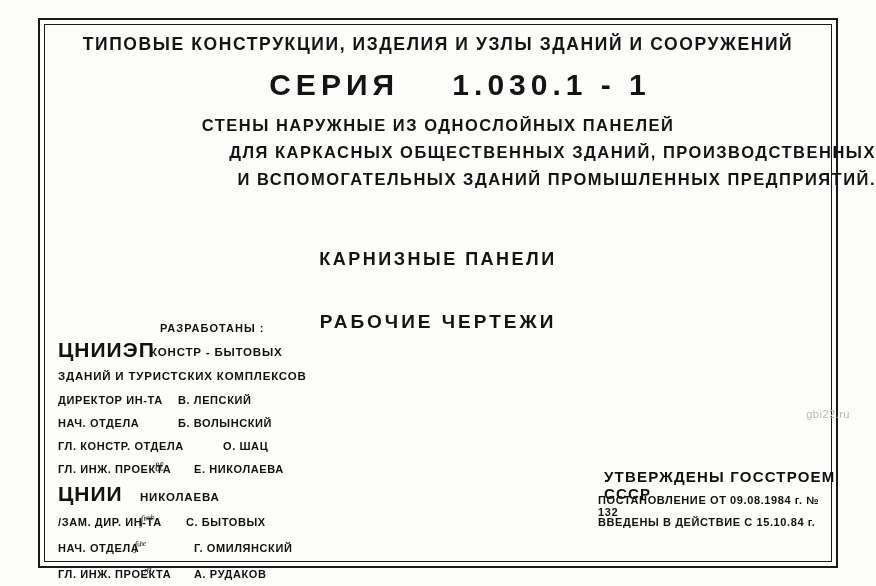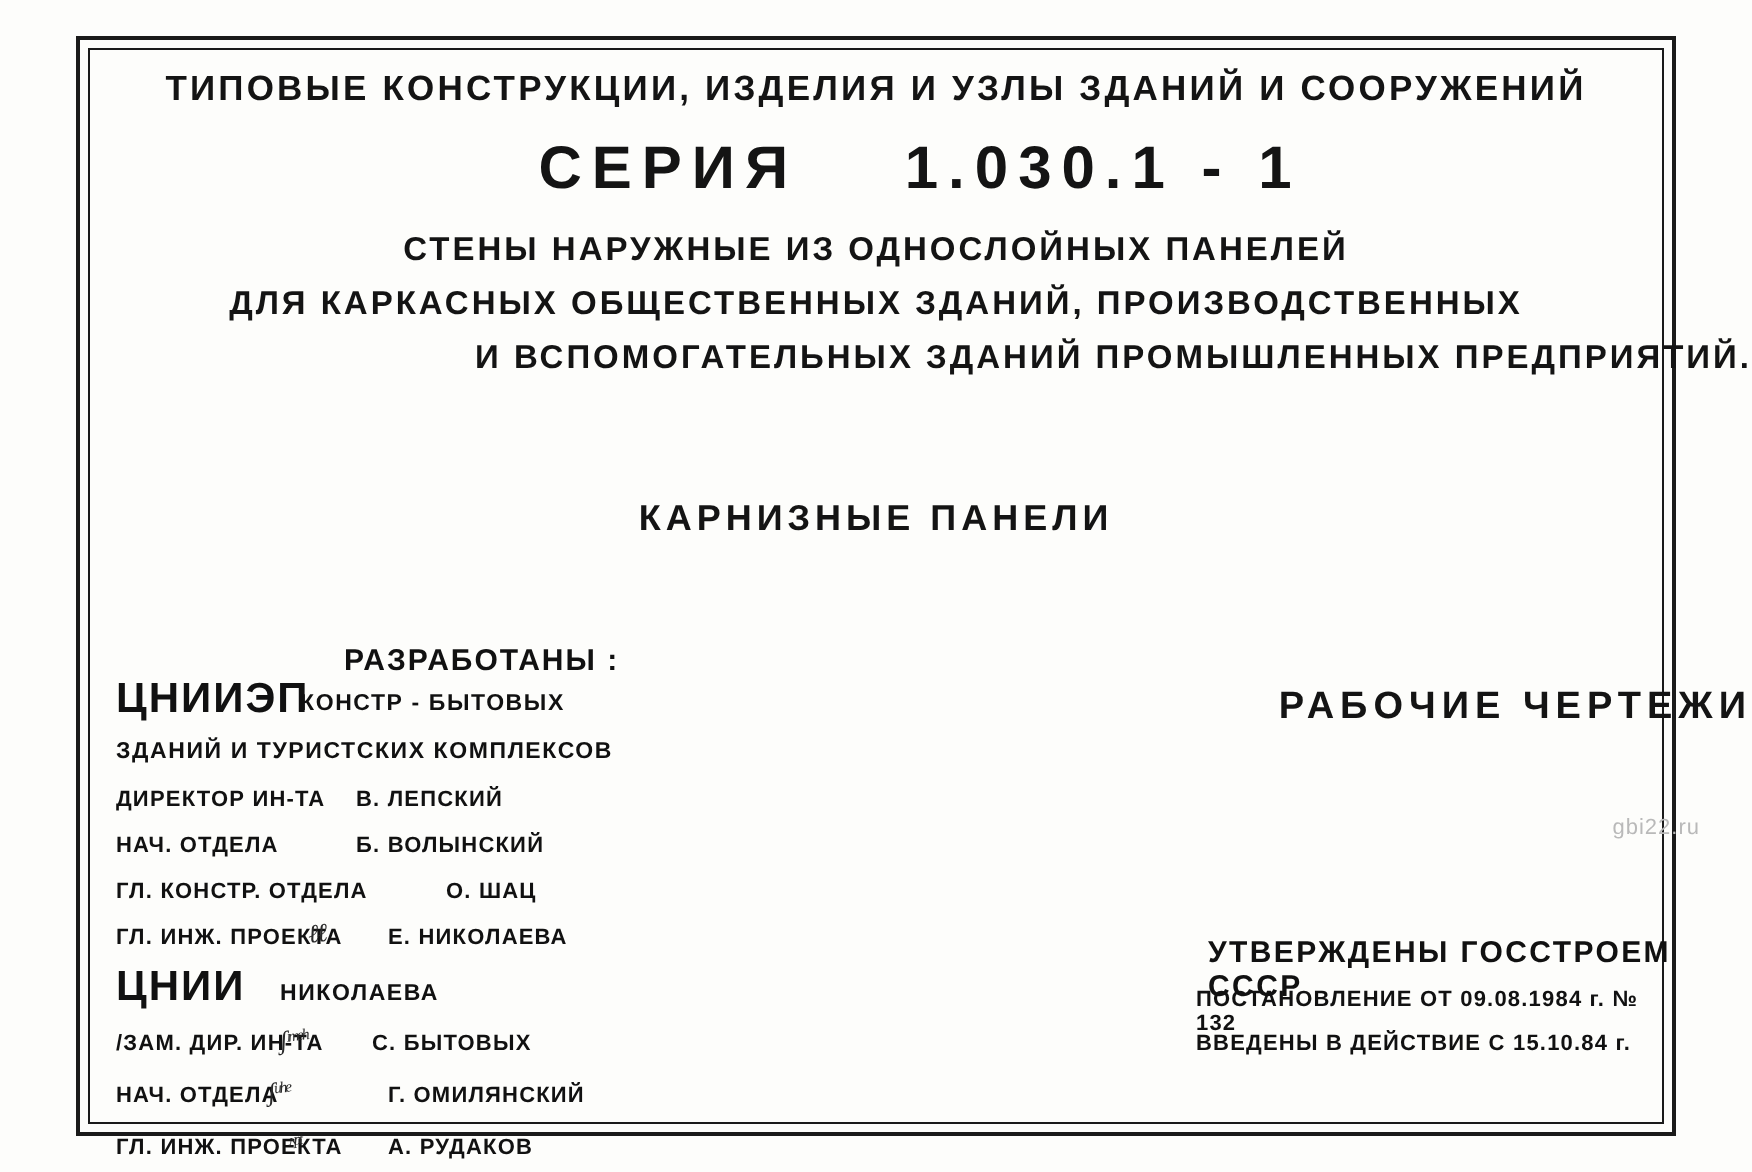--- a/index.html
+++ b/index.html
@@ -66,21 +66,21 @@
   #sub1 {
     left: 0; right: 0;
     top: 116px;
     text-align: center;
     font-size: 16.5px;
     letter-spacing: 1.5px;
   }
   #sub2 {
     left: 0; right: 0;
     top: 143px;
-    text-align: center;
+    text-align: right;
     font-size: 16.5px;
     letter-spacing: 1.5px;
   }
   #sub3 {
     left: 0; right: 0;
     top: 170px;
     text-align: right;
     font-size: 16.5px;
     letter-spacing: 1.5px;
   }
@@ -94,37 +94,36 @@
   #issue-name {
     left: 0; right: 0;
     top: 249px;
     text-align: center;
     font-size: 18px;
     letter-spacing: 2.5px;
   }
   #doc-kind {
     left: 0; right: 0;
     top: 311px;
-    text-align: right;
+    text-align: center;
     font-size: 19px;
     letter-spacing: 3px;
-    margin-top: 32px;
   }
   
   #developers {
     position: absolute;
     left: 58px;
     top: 322px;
     width: 300px;
   }
   #dev-caption {
     position: absolute;
-    left: 78px;
+    left: 66px;
     top: 0px;
-    font-size: 15px;
+    font-size: 11px;
     letter-spacing: 1px;
     font-weight: 700;
     padding-left: 36px;
   }
   .org {
     position: absolute;
     font-size: 21px;
     letter-spacing: 1px;
     font-weight: 700;
   }

